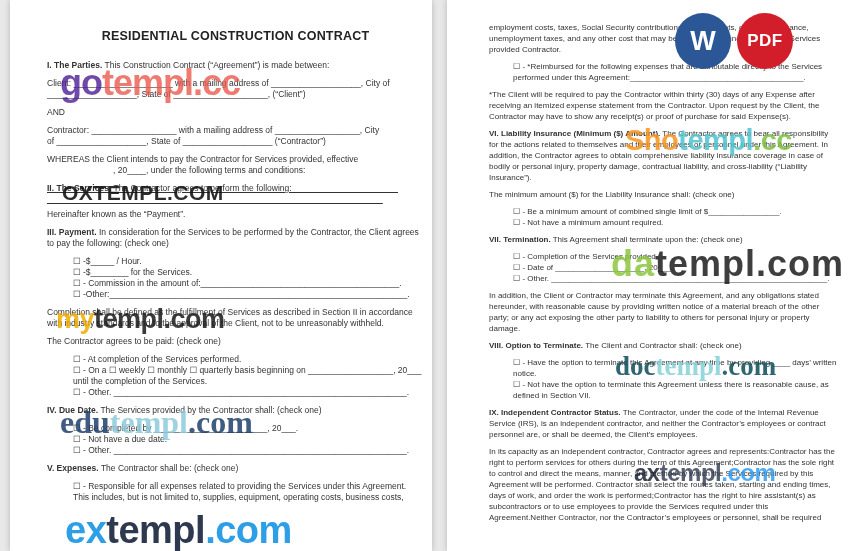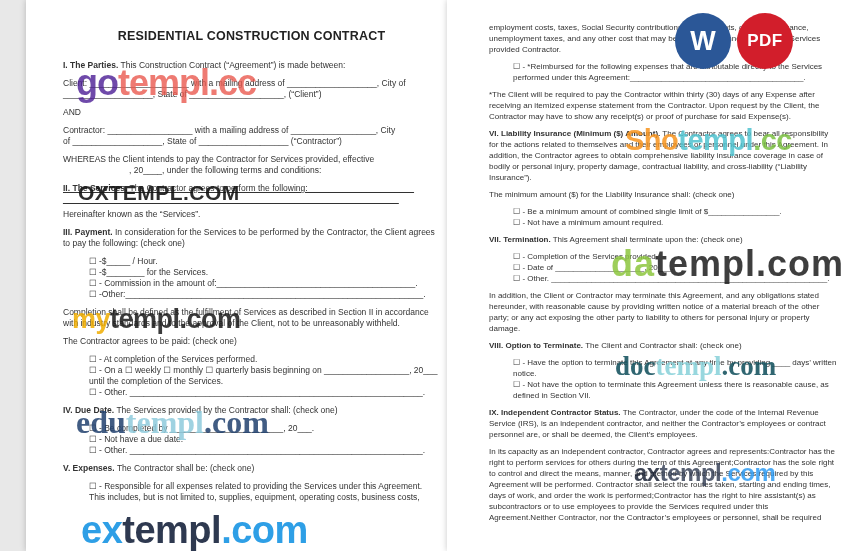--- a/index.html
+++ b/index.html
@@ -1,20 +1,20 @@
 <!DOCTYPE html>
 <html><head>
 <meta charset="utf-8">
 <style>
   html,body { margin:0; padding:0; background:#e8e8e8; }
   .canvas { position:relative; width:863px; height:551px; background:#e8e8e8;
             font-family:"Liberation Sans", sans-serif; overflow:hidden; }
   .page { position:absolute; top:0; height:551px; background:#ffffff;
           box-shadow:0 0 6px rgba(0,0,0,.22); }
-  .page-1 { left:26px;  width:422px; }
+  .page-1 { left:10px;  width:422px; }
   .page-2 { left:447px; width:416px; }
   .content { position:relative; color:#333333; }
   .page-1 .content { padding:29px 8px 0 37px; font-size:8.5px; line-height:11px; }
   .page-2 .content { padding:22px 26px 0 42px; font-size:8px;   line-height:11px; }
   .doc-title { font-weight:bold; font-size:12.5px; line-height:14px; text-align:center;
                color:#222; letter-spacing:.2px; margin-bottom:17px; }
   .para   { margin:0 0 7px; }
   .page-2 .para { margin:0 0 6px; }
   .group  { margin:0 0 7px; }
   .page-2 .group { margin:0 0 6px; }
@@ -72,21 +72,21 @@
       <div class="group">
         <div class="line">WHEREAS the Client intends to pay the Contractor for Services provided, effective</div>
         <div class="line indent2">, 20____, under the following terms and conditions:</div>
       </div>
 
       <div class="group tail4">
         <div class="line"><span class="lead">II. The Services.</span><span> The Contractor agrees to perform the following: ______________________</span></div>
         <div class="line">_______________________________________________________________________</div>
       </div>
 
-      <p class="para">Hereinafter known as the “Services”.</p>
+      <p class="para">Hereinafter known as the “Payment”.</p>
 
       <p class="para"><span class="lead">III. Payment.</span><span> In consideration for the Services to be performed by the Contractor, the Client agrees to pay the following: (check one)</span></p>
 
       <div class="group">
         <div class="opt">☐ -$_____ / Hour.</div>
         <div class="opt">☐ -$________ for the Services.</div>
         <div class="opt">☐ - Commission in the amount of:__________________________________________.</div>
         <div class="opt">☐ -Other:_______________________________________________________________.</div>
       </div>
 

